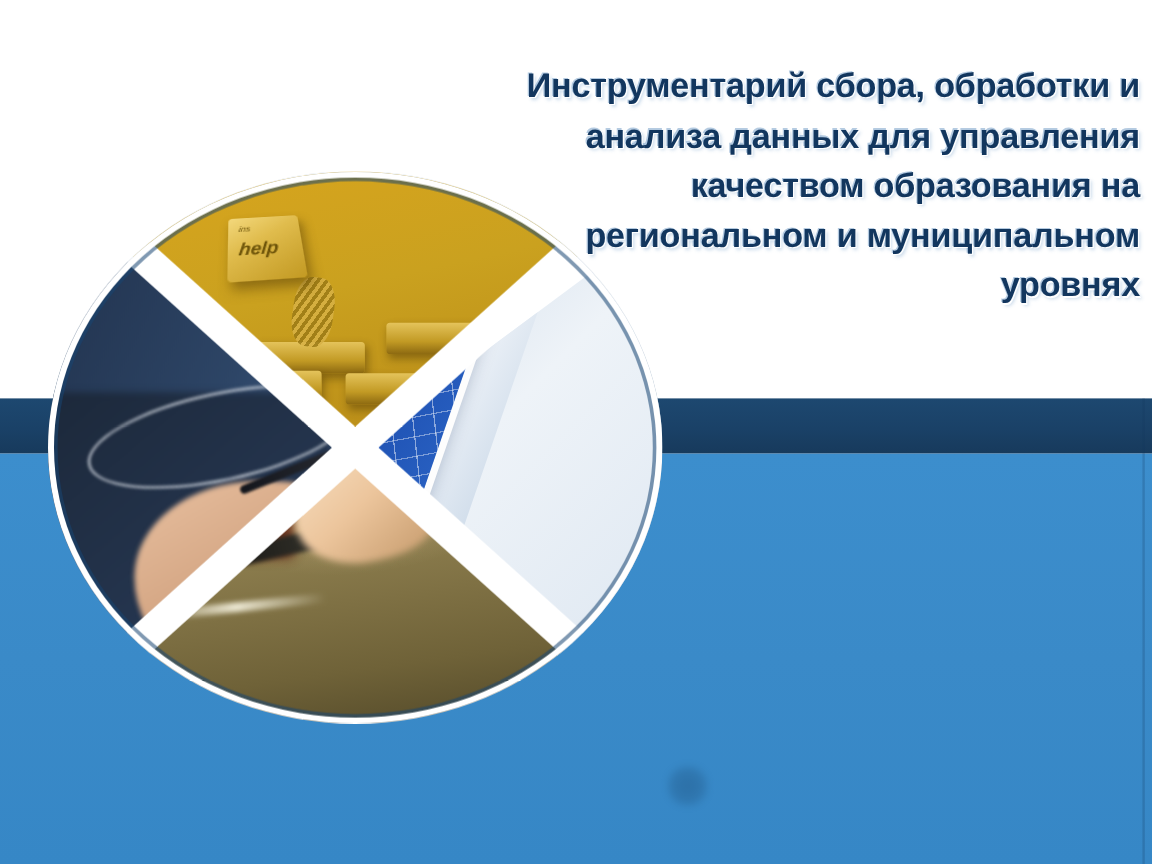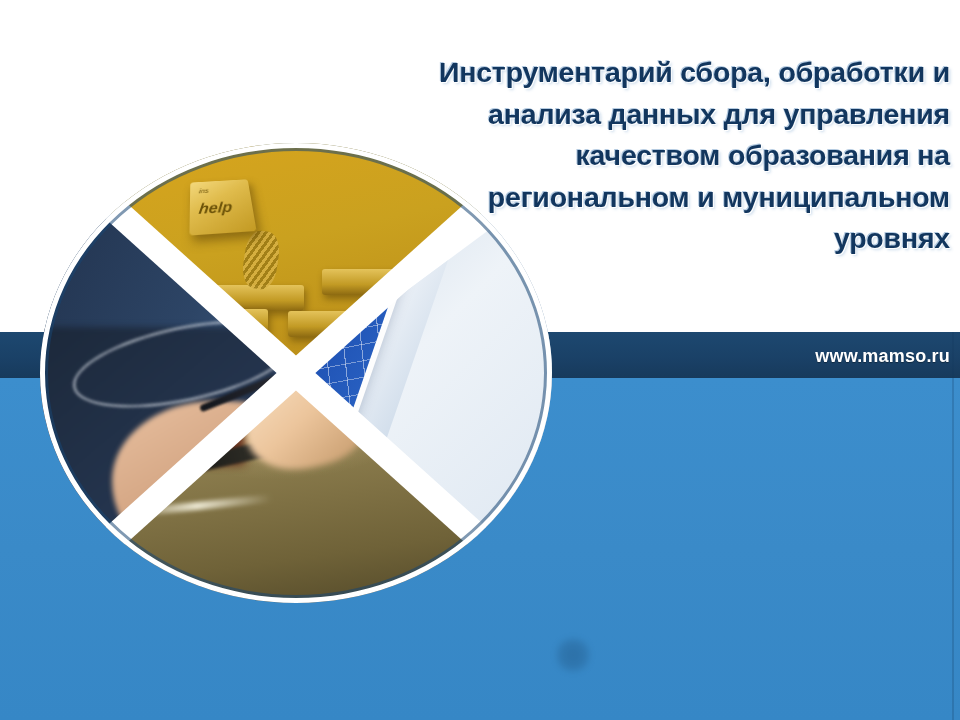--- a/index.html
+++ b/index.html
@@ -367,20 +367,19 @@
     </div>
     <div class="ring-outer"></div>
   </div>
 
   <div class="title">Инструментарий сбора, обработки и
 анализа данных для управления
 качеством образования на
 региональном и муниципальном
 уровнях</div>
 
-  <div class="url">www.mamso.ru</div>
 
   <div class="logo-mark">
     <div class="sq"></div>
   </div>
 
 
 </div>
 
 </body></html>

